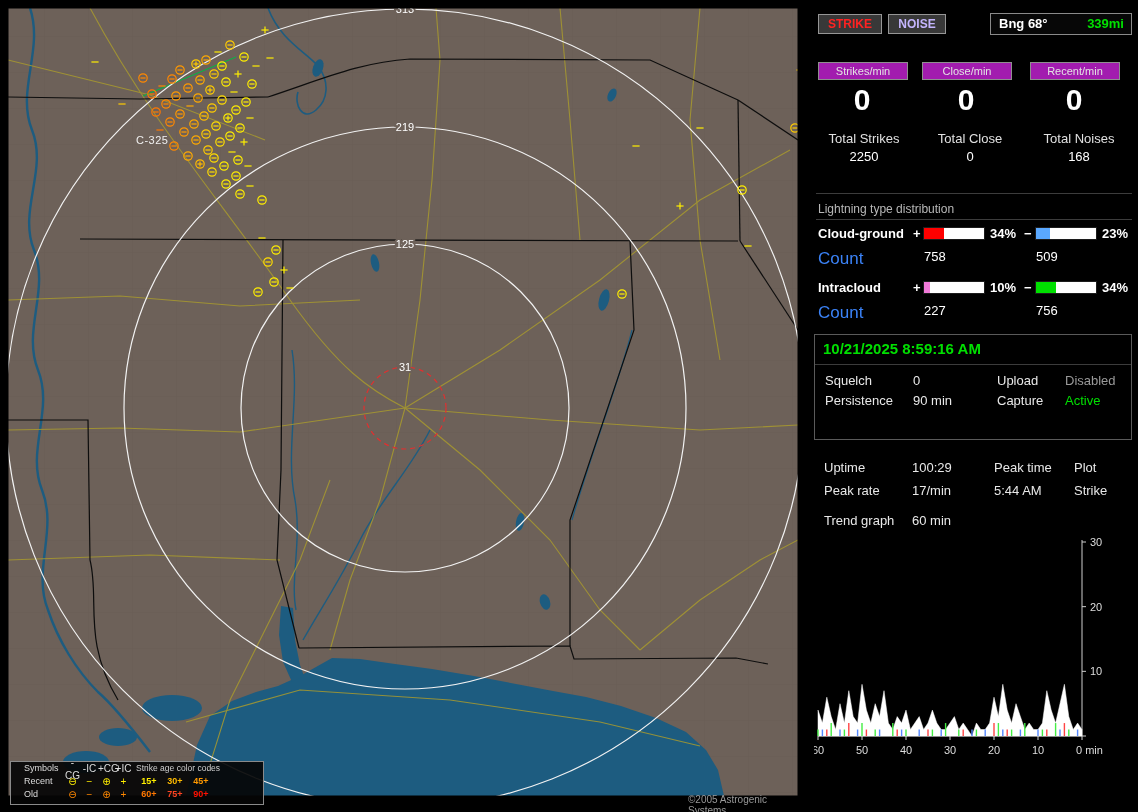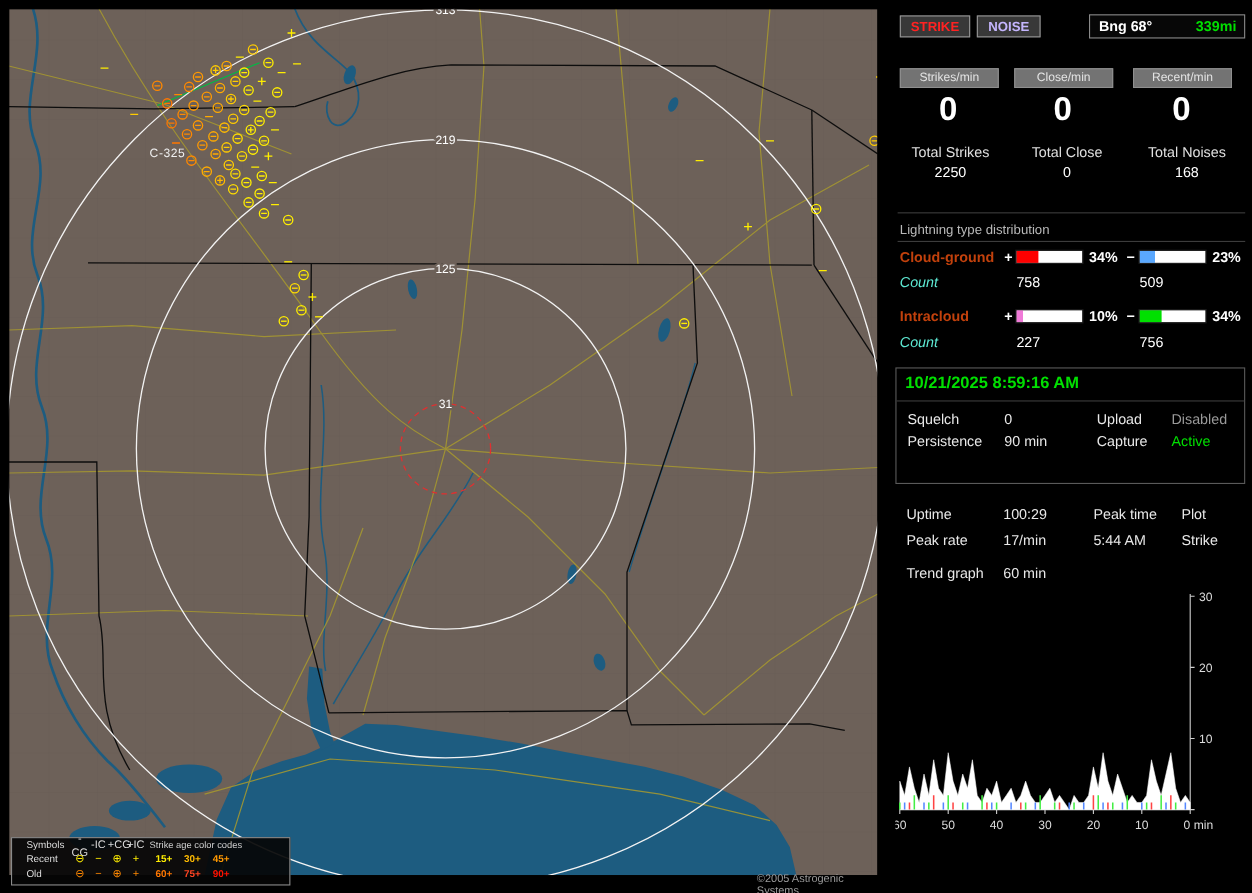--- a/index.html
+++ b/index.html
@@ -21,33 +21,33 @@
   
   #panel{position:absolute;left:812px;top:0;width:326px;height:812px;background:#000;color:#e6e6e6;}
   .abs{position:absolute;}
   .btn{border:1px solid #969696;background:#383838;text-align:center;font-size:12px;font-weight:bold;
     height:18px;line-height:18px;}
   #strike-btn{left:6px;top:14px;width:62px;color:#ff2222;}
   #noise-btn{left:76px;top:14px;width:56px;color:#c4b5fd;}
   #bng-box{left:178px;top:13px;width:140px;height:20px;background:#070707;border:1px solid #8a8a8a;}
   #bng-box .bng{position:absolute;left:8px;top:2px;color:#fff;font-weight:bold;font-size:13px;}
   #bng-box .dist{position:absolute;right:7px;top:2px;color:#00e000;font-weight:bold;font-size:13px;}
-  .rate-box{top:62px;width:88px;height:16px;background:#737373;border:1px solid #8f8f8f;color:#e3e3e3;
+  .rate-box{top:62px;width:88px;height:16px;background:#a21caf;border:1px solid #8f8f8f;color:#e3e3e3;
     font-size:11px;text-align:center;line-height:16px;}
   .bigzero{top:84px;width:90px;color:#fff;font-size:30px;font-weight:bold;text-align:center;line-height:32px;}
   .tot-label{top:131px;font-size:13px;color:#e0e0e0;text-align:center;}
   .tot-value{top:149px;font-size:13px;color:#fff;text-align:center;}
   .hline{left:4px;width:316px;border-top:1px solid #3c3c3c;height:0;}
   #dist-title{left:6px;top:202px;font-size:12px;color:#b8b8b8;}
-  .dist-name{left:6px;font-size:13px;font-weight:bold;color:#c2410c;}
+  .dist-name{left:6px;font-size:13px;font-weight:bold;color:#ffffff;}
   .sign{font-size:13px;color:#fff;font-weight:bold;}
   .bar{width:60px;height:11px;background:#fff;outline:1px solid #1c1c1c;}
   .bar .fill{height:11px;float:left;}
   .pct{font-size:13px;font-weight:bold;color:#fff;}
-  .cnt-label{left:6px;font-size:13px;color:#5eead4;font-style:italic;}
+  .cnt-label{left:6px;font-size:17px;color:#3b82f6;}
   .cnt-val{font-size:13px;color:#fff;}
   #status-box{left:2px;top:334px;width:316px;height:104px;border:1px solid #5a5a5a;}
   #datetime{position:absolute;left:8px;top:5px;color:#00e000;font-weight:bold;font-size:15px;}
   #status-hr{position:absolute;left:0;top:29px;width:100%;border-top:1px solid #3c3c3c;}
   .st-row{position:absolute;left:0;width:100%;height:18px;font-size:13px;}
   .st-l1{position:absolute;left:10px;color:#e8e8e8;}
   .st-v1{position:absolute;left:98px;color:#e8e8e8;}
   .st-l2{position:absolute;left:182px;color:#e8e8e8;}
   .st-v2{position:absolute;left:250px;color:#e8e8e8;}
   .dim{color:#9a9a9a !important;}

